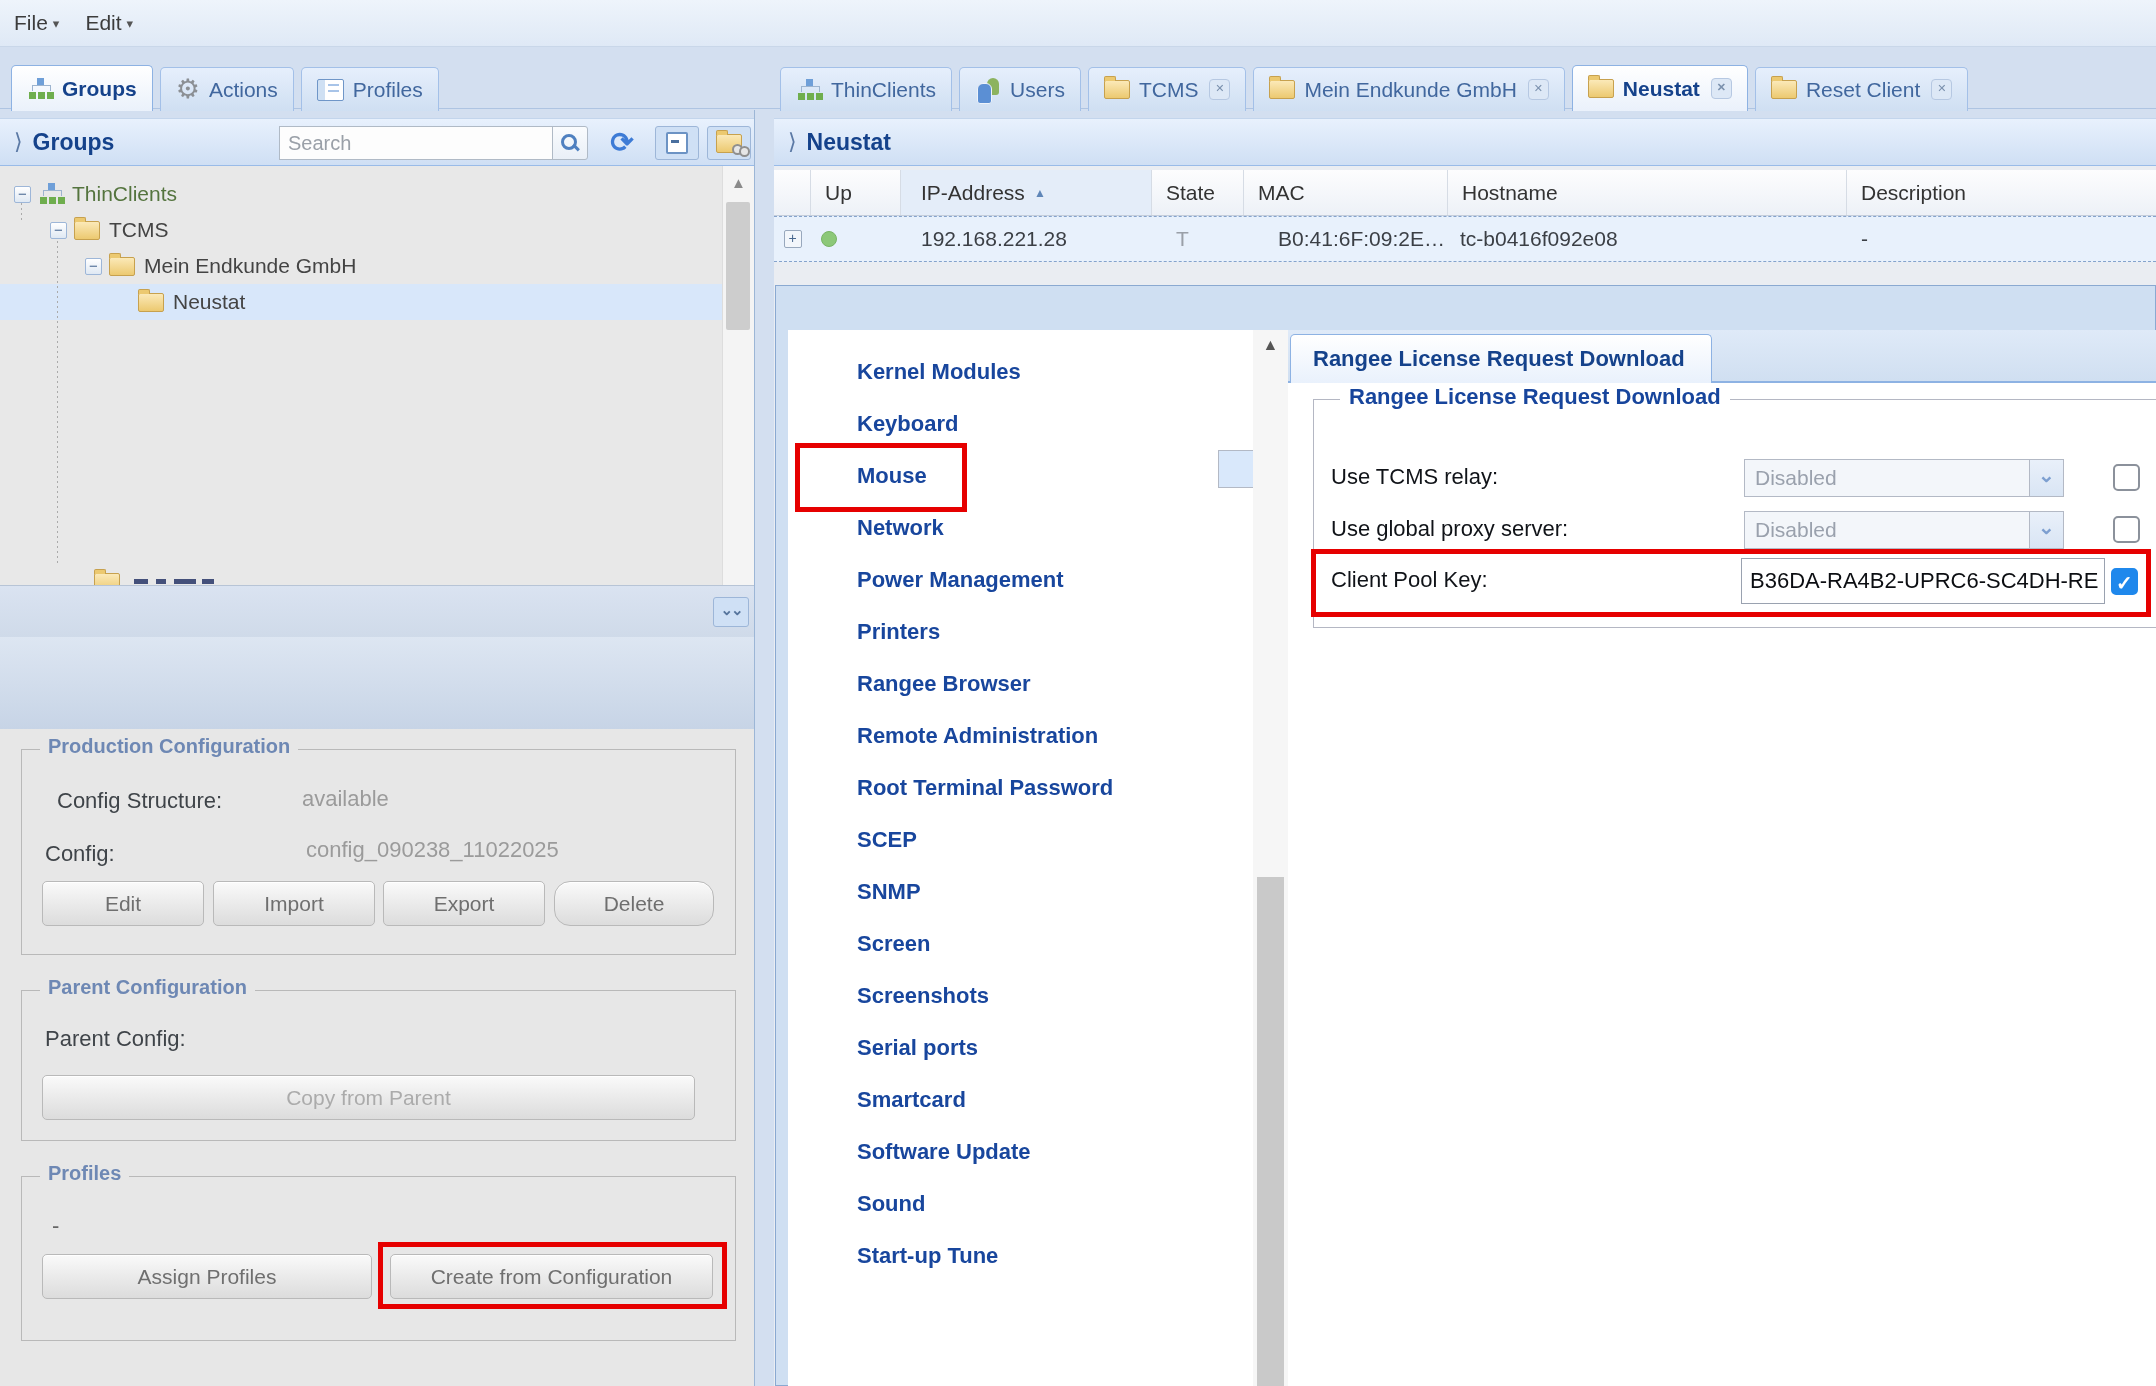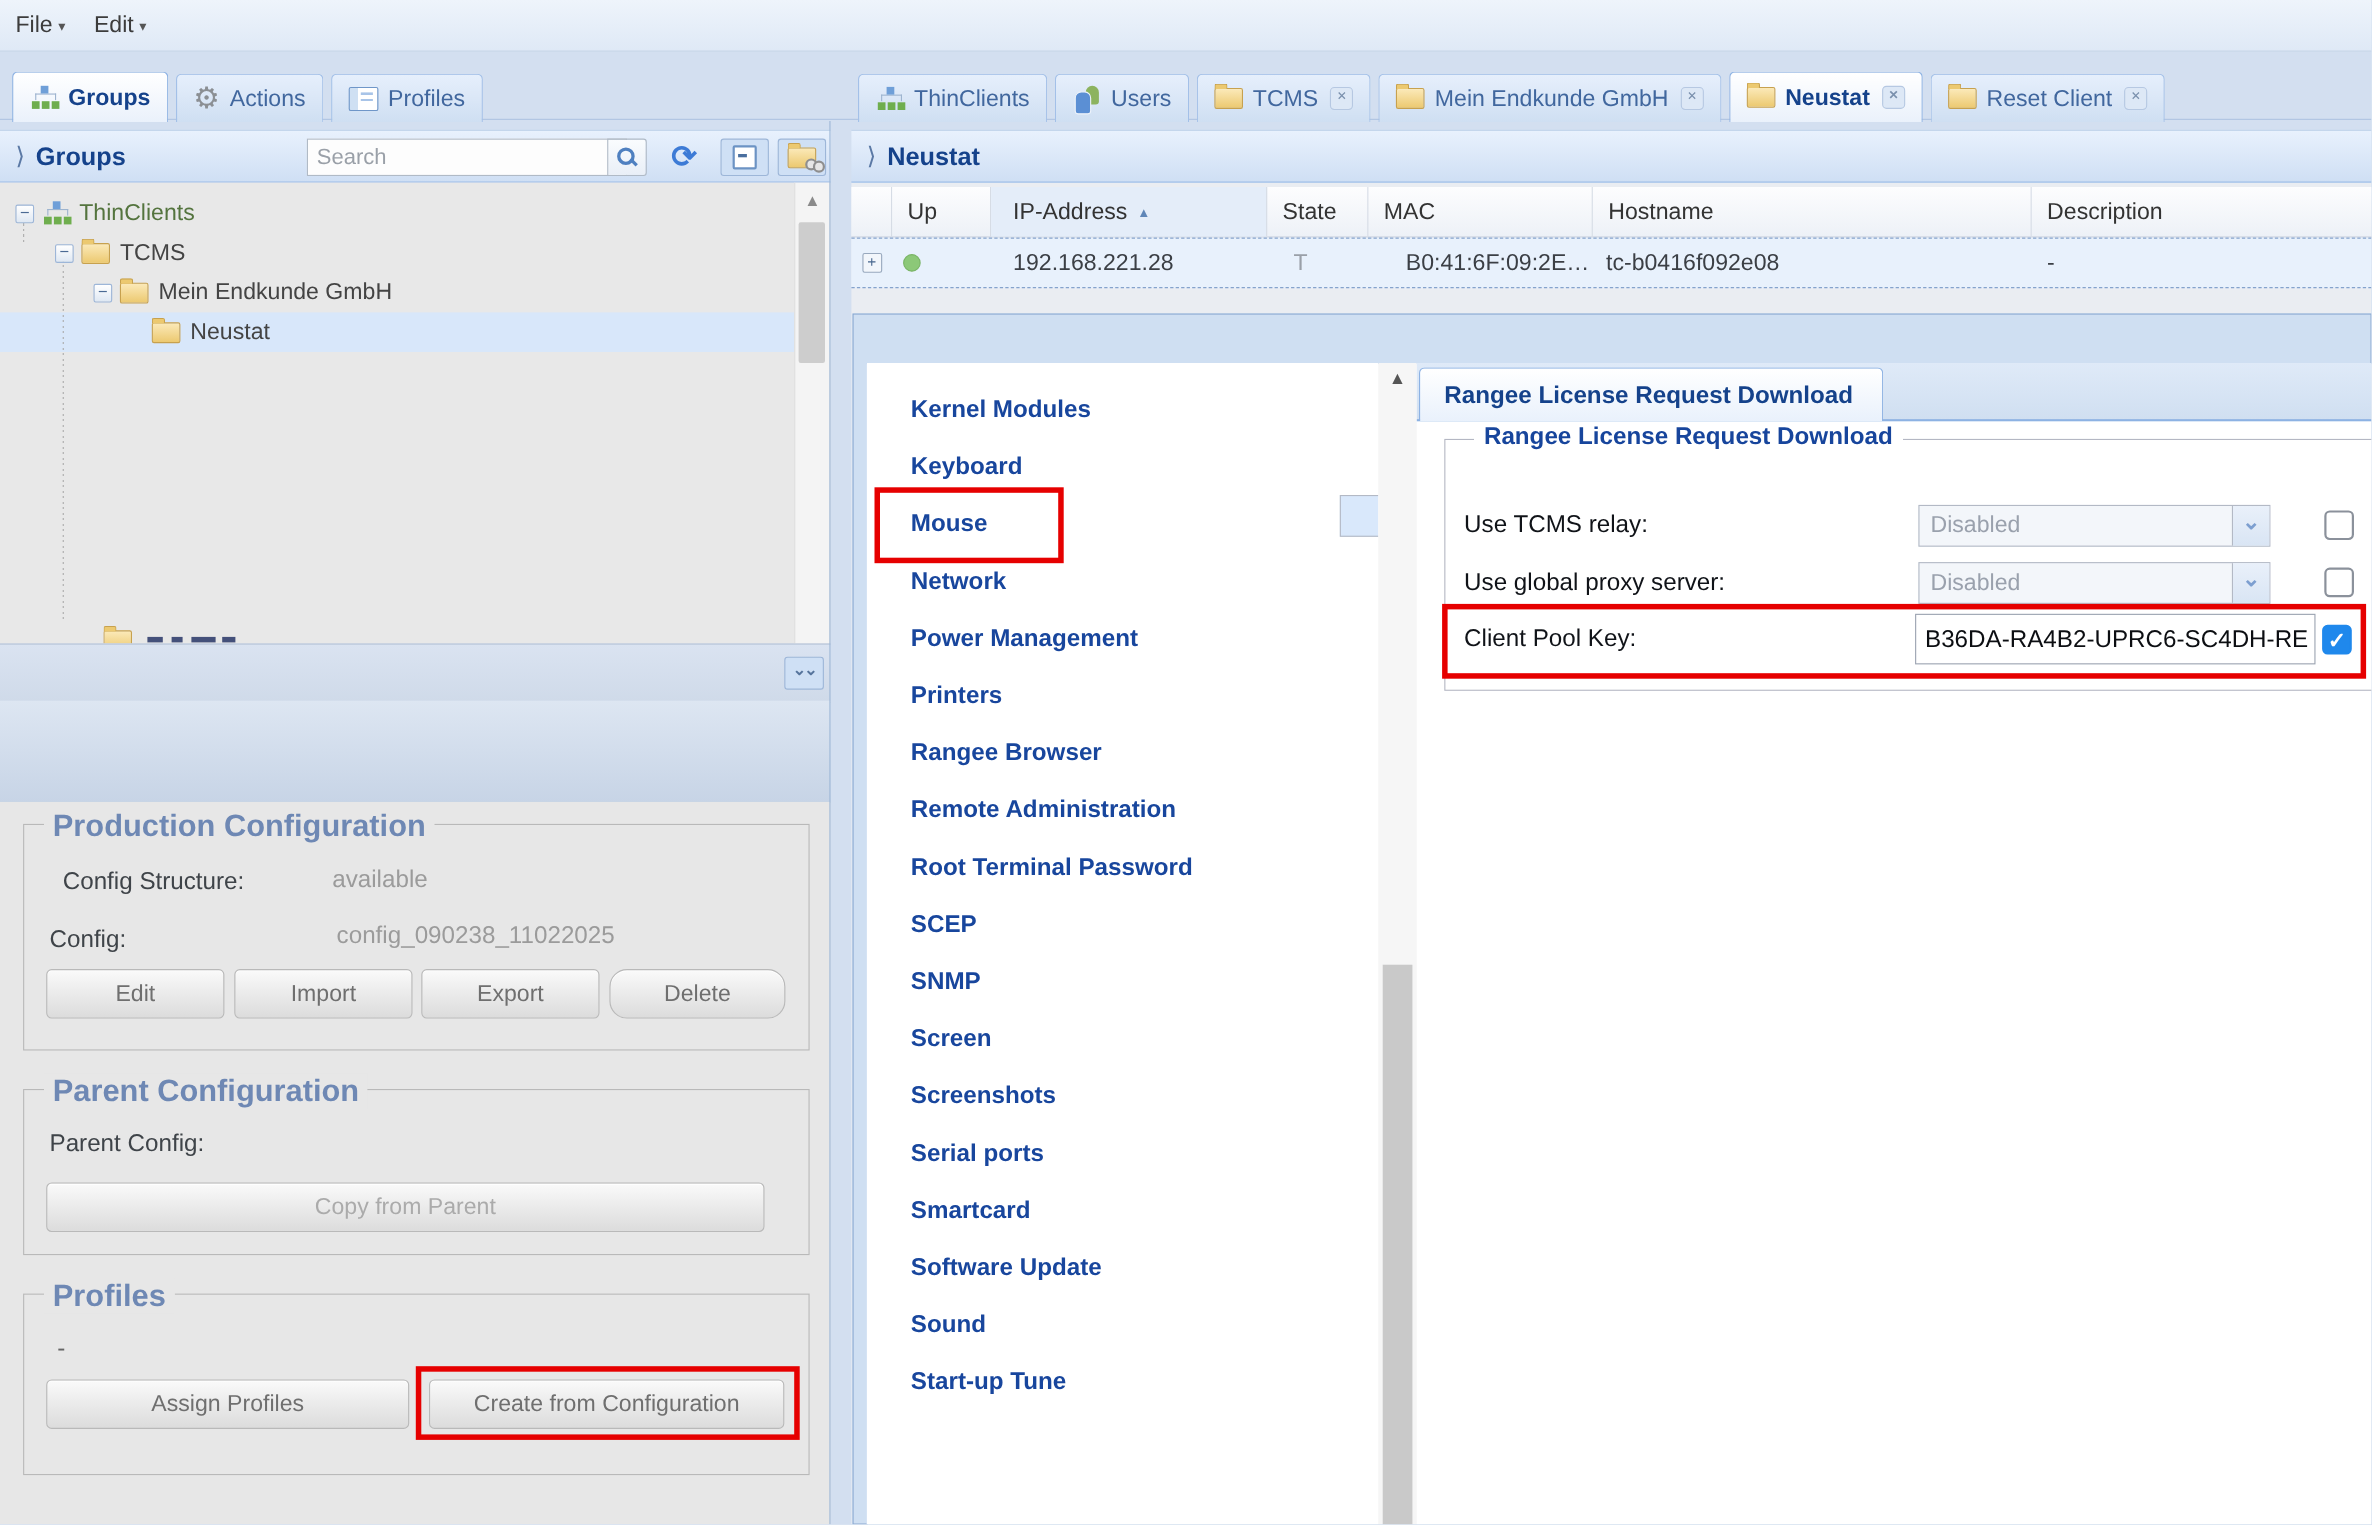--- a/index.html
+++ b/index.html
@@ -80,21 +80,21 @@
   .collapsebar{left:0;top:585px;width:755px;height:52px;background:linear-gradient(#dae3f1,#cfdae9);
                border-top:1px solid #b7c4d6;border-bottom:1px solid #b3c1d4;}
   .chevbtn{position:absolute;right:6px;top:11px;width:34px;height:28px;background:#cfe0f5;border:1px solid #9db6d8;
            border-radius:3px;color:#56749c;font-weight:bold;font-size:15px;letter-spacing:-2px;
            text-align:center;line-height:24px;}
   .band2{left:0;top:637px;width:755px;height:92px;background:linear-gradient(#dde6f2,#c7d4e6);border-bottom:1px solid #b3c1d4;}
   .grayarea{left:0;top:729px;width:755px;height:657px;background:#e7e7e7;}
 
   
   .fset{position:absolute;border:1px solid #b9b9b9;box-sizing:border-box;}
-  .fset .legend{position:absolute;top:-15px;left:18px;padding:0 8px;font-weight:bold;font-size:28px;background:#e7e7e7;color:#6e88b4;white-space:nowrap;}
+  .fset .legend{position:absolute;top:-15px;left:18px;padding:0 8px;font-weight:bold;font-size:20px;background:#e7e7e7;color:#6e88b4;white-space:nowrap;}
   .flabel{position:absolute;font-size:22px;color:#3f4449;white-space:nowrap;}
   .fvalue{position:absolute;font-size:22px;color:#9b9b9b;white-space:nowrap;}
   .gbtn{position:absolute;height:45px;box-sizing:border-box;background:linear-gradient(#fafafa 0%,#ececec 45%,#dcdcdc 100%);
         border:1px solid #b9b9b9;border-radius:5px;box-shadow:inset 0 1px 0 #fff;
         font-size:21px;color:#6f6f6f;display:flex;align-items:center;justify-content:center;white-space:nowrap;}
   .gbtn.disabled{color:#ababab;}
 
   
   .grid-head{left:774px;top:170px;width:1432px;height:46px;display:flex;
              background:linear-gradient(#fdfdfe,#edf1f7);border-bottom:1px solid #c5cedb;box-sizing:border-box;}
@@ -105,21 +105,21 @@
   .grid-row{left:774px;top:216px;width:1382px;height:46px;display:flex;background:#e8f1fc;
             border-top:1px dashed #85a3cc;border-bottom:1px dashed #85a3cc;box-sizing:border-box;}
   .gc{box-sizing:border-box;font-size:21px;color:#3b3f45;display:flex;align-items:center;white-space:nowrap;}
   .expbox{width:18px;height:18px;box-sizing:border-box;border:1px solid #98a8bd;border-radius:2px;background:#f2f6fb;
           color:#49688f;font-size:14px;line-height:15px;text-align:center;}
   .updot{width:14px;height:14px;border-radius:50%;background:#8cc878;border:1px solid #79b465;}
 
   
   .dialog{left:775px;top:285px;width:1381px;height:1101px;background:#cfdff2;border:1px solid #8aa9d1;box-sizing:border-box;}
   .dcontent{left:788px;top:330px;width:1368px;height:1056px;background:#fff;border-top:1px solid #99bbe8;border-left:1px solid #99bbe8;}
-  .dlist{left:788px;top:330px;width:465px;height:1056px;background:#fff;overflow:hidden;}
+  .dlist{left:788px;top:330px;width:465px;height:1056px;background:#fff;overflow:hidden;padding-left:29px;}
   .ditem{height:52px;line-height:52px;padding-left:40px;font-size:22px;font-weight:bold;color:#18469d;white-space:nowrap;}
   .ditem.sel{background:#d9e8fb;}
   .dlist-pad{height:16px;}
   .rsb{left:1253px;top:330px;width:35px;height:1056px;background:#f6f6f6;}
   .rsb .up{position:absolute;left:0;top:6px;width:100%;text-align:center;color:#555;font-size:16px;}
   .rsb .thumb{position:absolute;left:4px;top:547px;width:27px;height:509px;background:#c9c9c9;}
   .rpane{left:1288px;top:330px;width:868px;height:1056px;background:#fff;}
   .rtabstrip{position:absolute;left:0;top:0;width:868px;height:53px;background:linear-gradient(#dfeaf8,#d0dff1);
              border-bottom:2px solid #8db2e3;box-sizing:border-box;}
   .rtab{position:absolute;left:2px;top:4px;width:422px;height:49px;background:linear-gradient(#ffffff,#e9f1fc);

